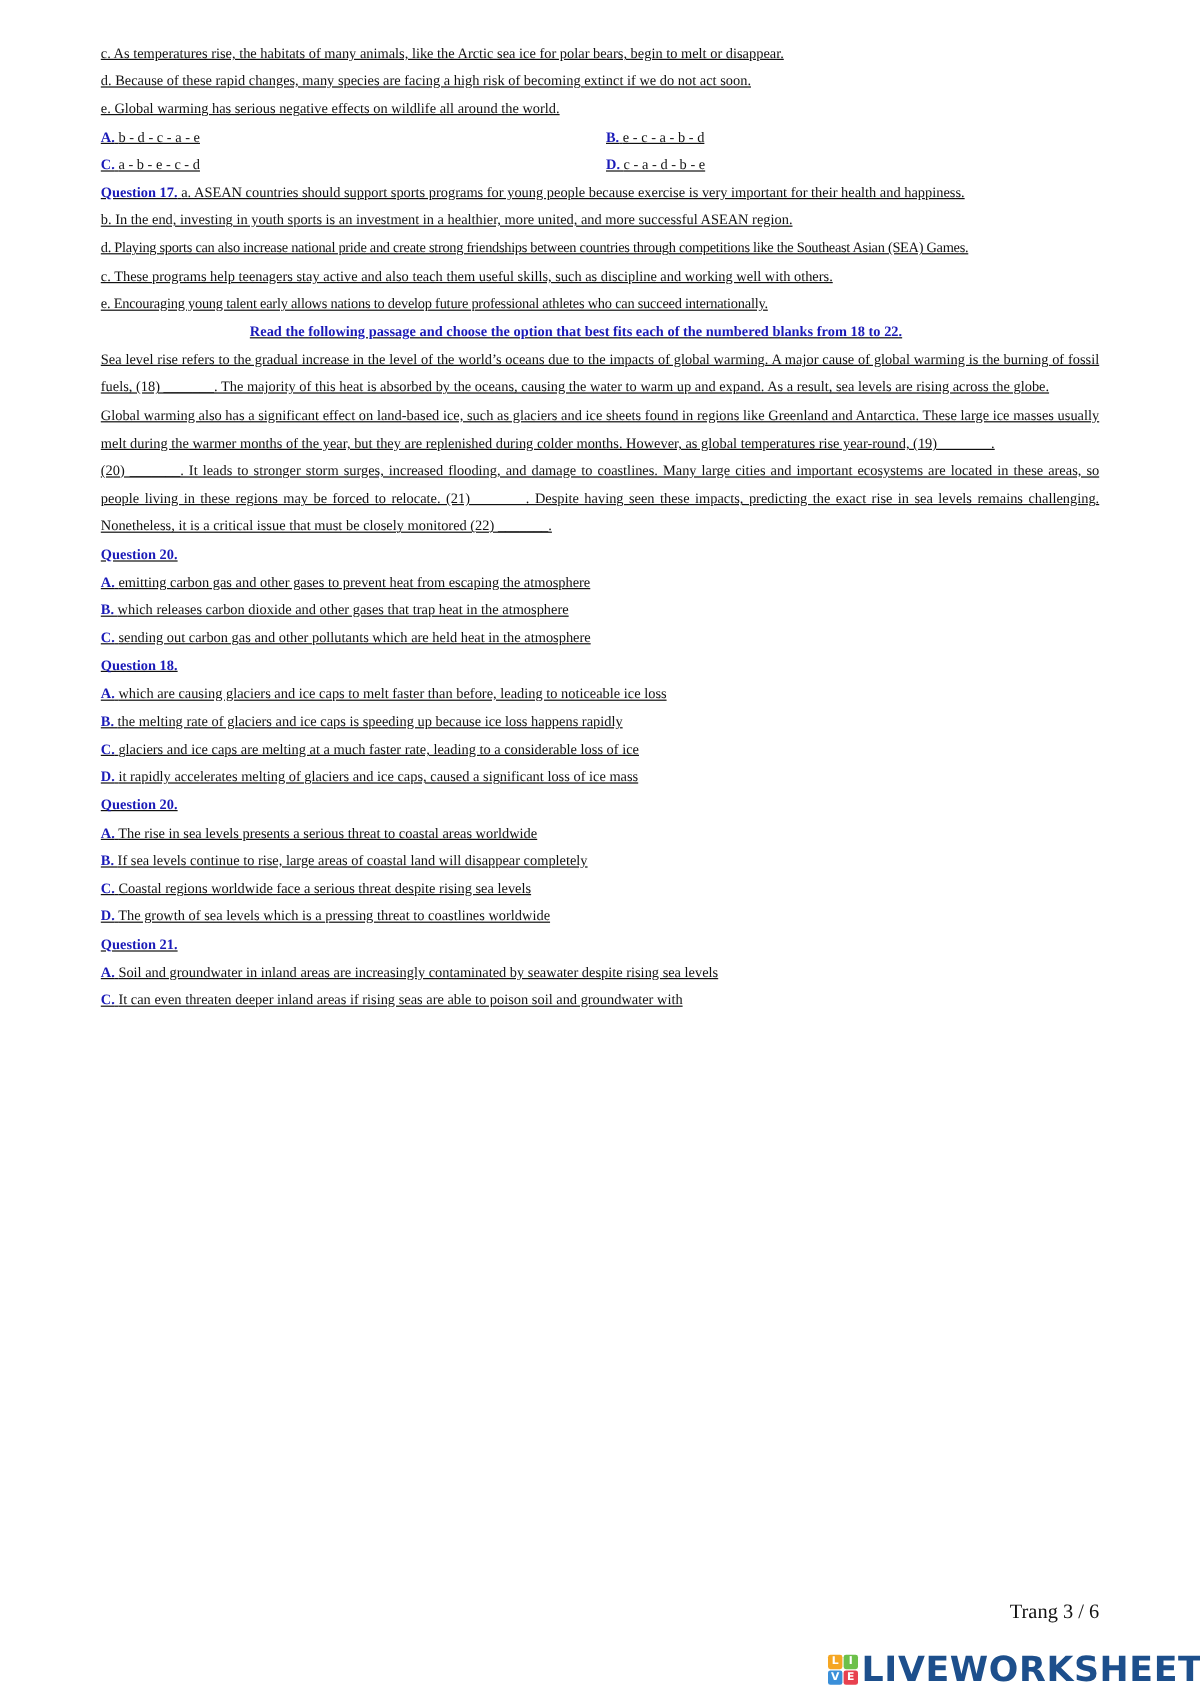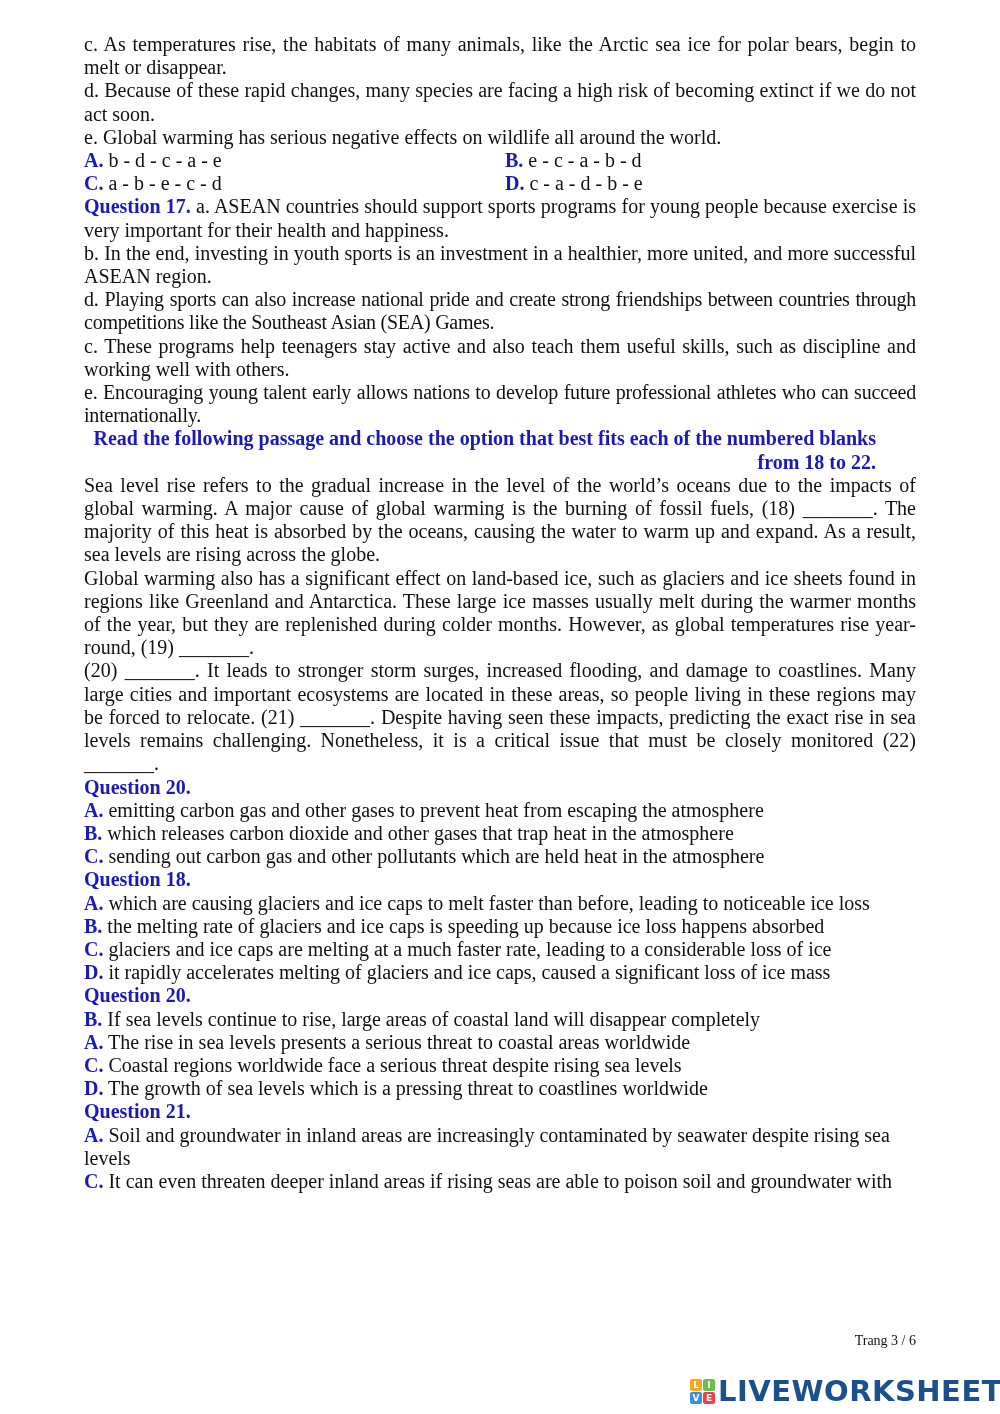--- a/index.html
+++ b/index.html
@@ -1,23 +1,23 @@
 <!DOCTYPE html>
 <html><head>
 <meta charset="utf-8">
 <style>
   html, body { margin: 0; padding: 0; background: #ffffff; }
   body { width: 1000px; height: 1414px; position: relative; overflow: hidden;
          font-family: "Liberation Serif", "DejaVu Serif", serif; color: #111; }
-  .page { position: absolute; left: 84px; top: 33px; width: 832px; font-size: 20px; line-height: 23.2px; }
+  .page { position: absolute; left: 84px; top: 33px; width: 832px; font-size: 12px; line-height: 23.2px; text-decoration: underline; }
   .p { margin: 0; text-align: justify; }
   .lbl { color: #1a1ab8; font-weight: bold; }
   .blue-bold { color: #1a1ab8; font-weight: bold; }
   .opts2 { display: grid; grid-template-columns: 421px 1fr; }
-  .footer-page { position: absolute; right: 84px; top: 1333px; font-size: 14px; }
+  .footer-page { position: absolute; right: 84px; top: 1333px; font-size: 17px; }
   .logo { position: absolute; left: 690px; top: 1376px; display: flex; align-items: center; }
   .logo-grid { display: grid; grid-template-columns: 12px 12px; grid-template-rows: 12px 12px; gap: 1px; margin-right: 3px; }
   .logo-grid span { display: flex; align-items: center; justify-content: center; font-family: "DejaVu Sans", sans-serif;
                     font-size: 9px; font-weight: bold; color: #fff; border-radius: 2px; }
   .logo-text { font-family: "DejaVu Sans", "Liberation Sans", sans-serif; font-weight: bold; font-size: 29px;
                color: #1d4f8c; letter-spacing: 0.5px; line-height: 30px; }
 </style>
 </head>
 <body>
 
@@ -32,39 +32,39 @@
     <div><span class="lbl">C.</span> <span>a - b - e - c - d</span></div>
     <div><span class="lbl">D.</span> <span>c - a - d - b - e</span></div>
   </div>
 
   <p class="p"><span class="lbl">Question 17.</span> <span>a. ASEAN countries should support sports programs for young people because exercise is very important for their health and happiness.</span></p>
   <p class="p">b. In the end, investing in youth sports is an investment in a healthier, more united, and more successful ASEAN region.</p>
   <p class="p" style="letter-spacing:-0.25px">d. Playing sports can also increase national pride and create strong friendships between countries through competitions like the Southeast Asian (SEA) Games.</p>
   <p class="p">c. These programs help teenagers stay active and also teach them useful skills, such as discipline and working well with others.</p>
   <p class="p" style="letter-spacing:-0.2px">e. Encouraging young talent early allows nations to develop future professional athletes who can succeed internationally.</p>
 
-  <p class="p blue-bold" style="text-align:right;padding-right:40px">Read the following passage and choose the option that best fits each of the numbered blanks from 18 to 22.</p>
+  <p class="p blue-bold" style="text-align:center;padding-right:40px">Read the following passage and choose the option that best fits each of the numbered blanks from 18 to 22.</p>
   <p class="p">Sea level rise refers to the gradual increase in the level of the world’s oceans due to the impacts of global warming. A major cause of global warming is the burning of fossil fuels, (18) _______. The majority of this heat is absorbed by the oceans, causing the water to warm up and expand. As a result, sea levels are rising across the globe.</p>
   <p class="p">Global warming also has a significant effect on land-based ice, such as glaciers and ice sheets found in regions like Greenland and Antarctica. These large ice masses usually melt during the warmer months of the year, but they are replenished during colder months. However, as global temperatures rise year-round, (19) _______.</p>
   <p class="p">(20) _______. It leads to stronger storm surges, increased flooding, and damage to coastlines. Many large cities and important ecosystems are located in these areas, so people living in these regions may be forced to relocate. (21) _______. Despite having seen these impacts, predicting the exact rise in sea levels remains challenging. Nonetheless, it is a critical issue that must be closely monitored (22) _______.</p>
 
   <div class="blue-bold">Question 20.</div>
   <div><span class="lbl">A.</span> <span>emitting carbon gas and other gases to prevent heat from escaping the atmosphere</span></div>
   <div><span class="lbl">B.</span> <span>which releases carbon dioxide and other gases that trap heat in the atmosphere</span></div>
   <div><span class="lbl">C.</span> <span>sending out carbon gas and other pollutants which are held heat in the atmosphere</span></div>
 
   <div class="blue-bold">Question 18.</div>
   <div><span class="lbl">A.</span> <span>which are causing glaciers and ice caps to melt faster than before, leading to noticeable ice loss</span></div>
-  <div><span class="lbl">B.</span> <span>the melting rate of glaciers and ice caps is speeding up because ice loss happens absorbed</span></div>
+  <div><span class="lbl">B.</span> <span>the melting rate of glaciers and ice caps is speeding up because ice loss happens rapidly</span></div>
   <div><span class="lbl">C.</span> <span>glaciers and ice caps are melting at a much faster rate, leading to a considerable loss of ice</span></div>
   <div><span class="lbl">D.</span> <span>it rapidly accelerates melting of glaciers and ice caps, caused a significant loss of ice mass</span></div>
 
   <div class="blue-bold">Question 20.</div>
+  <div><span class="lbl">A.</span> <span>The rise in sea levels presents a serious threat to coastal areas worldwide</span></div>
   <div><span class="lbl">B.</span> <span>If sea levels continue to rise, large areas of coastal land will disappear completely</span></div>
-  <div><span class="lbl">A.</span> <span>The rise in sea levels presents a serious threat to coastal areas worldwide</span></div>
   <div><span class="lbl">C.</span> <span>Coastal regions worldwide face a serious threat despite rising sea levels</span></div>
   <div><span class="lbl">D.</span> <span>The growth of sea levels which is a pressing threat to coastlines worldwide</span></div>
 
   <div class="blue-bold">Question 21.</div>
   <div><span class="lbl">A.</span> <span>Soil and groundwater in inland areas are increasingly contaminated by seawater despite rising sea levels</span></div>
   <div><span class="lbl">C.</span> <span>It can even threaten deeper inland areas if rising seas are able to poison soil and groundwater with</span></div>
 </div>
 
 <div class="footer-page">Trang 3 / 6</div>
 

